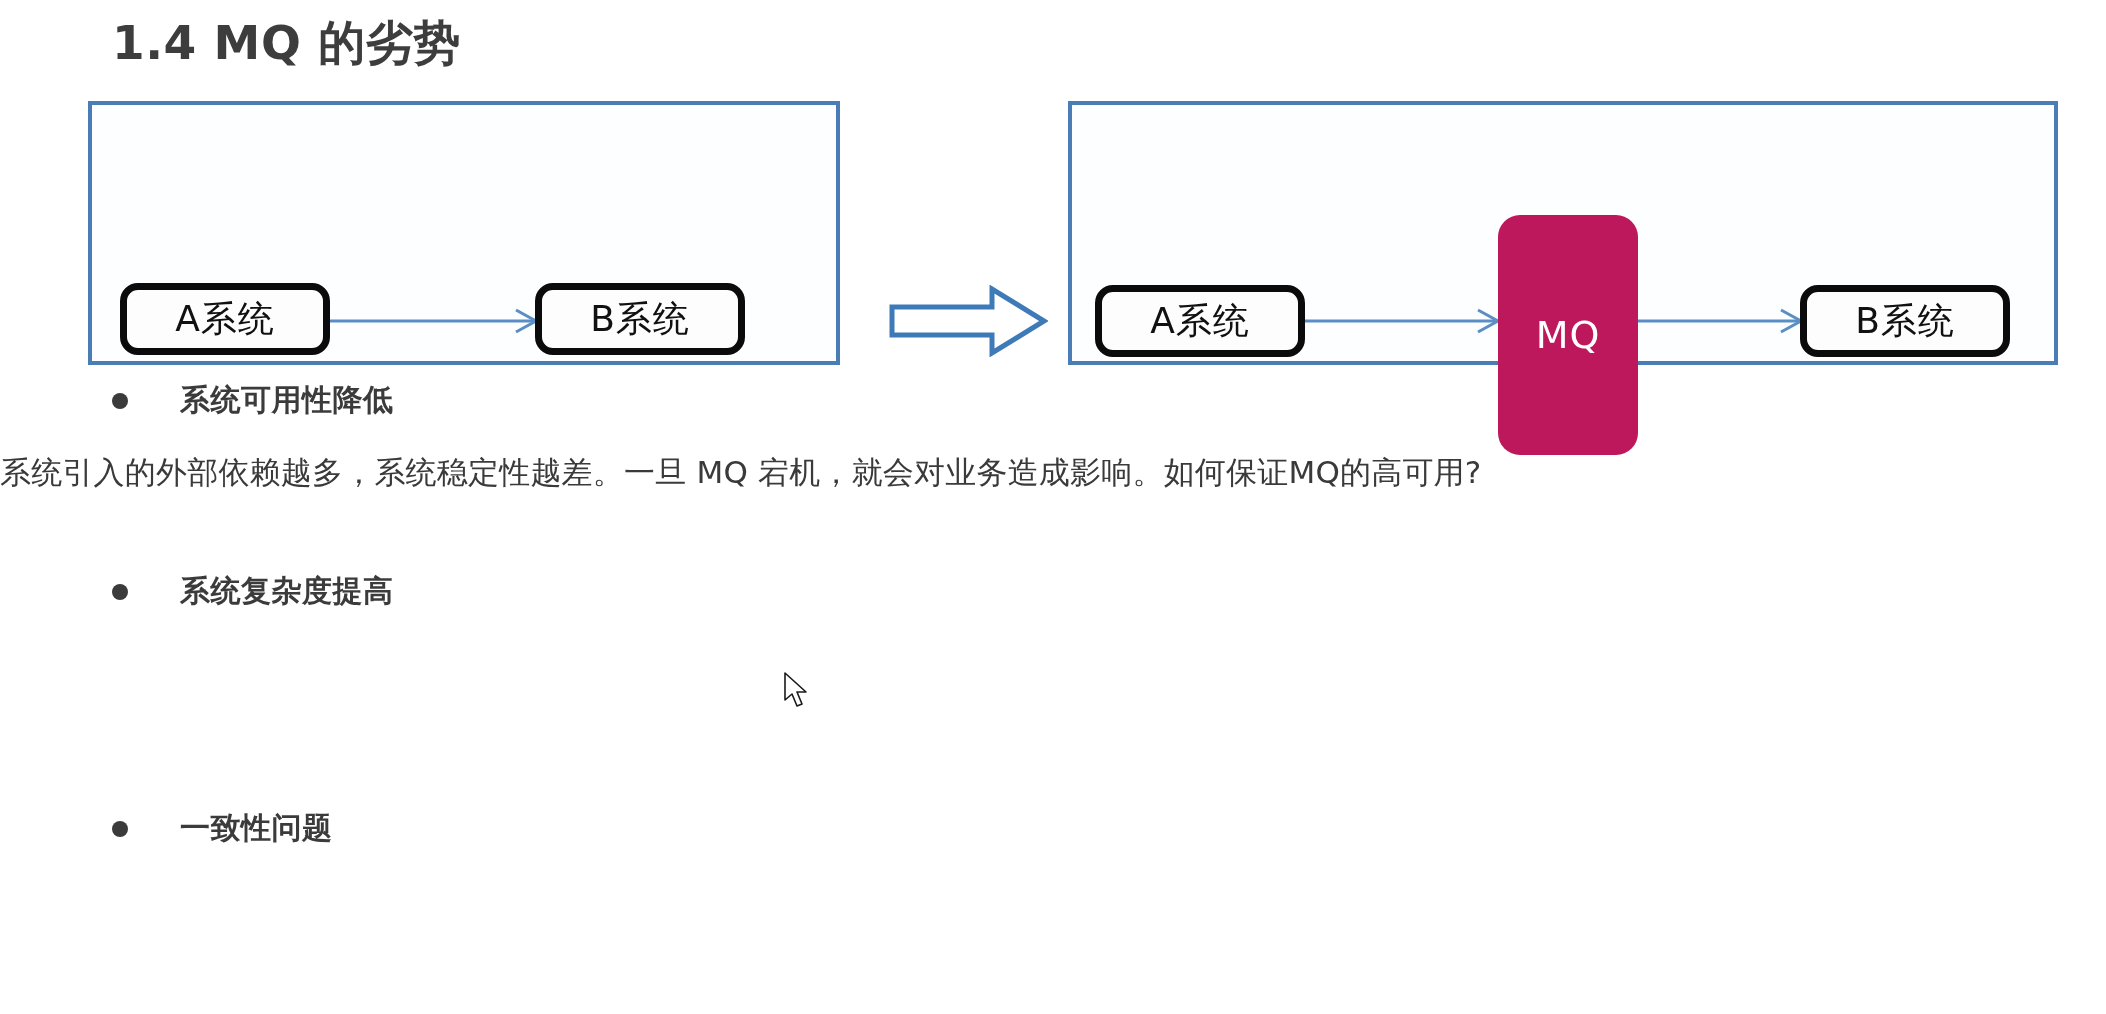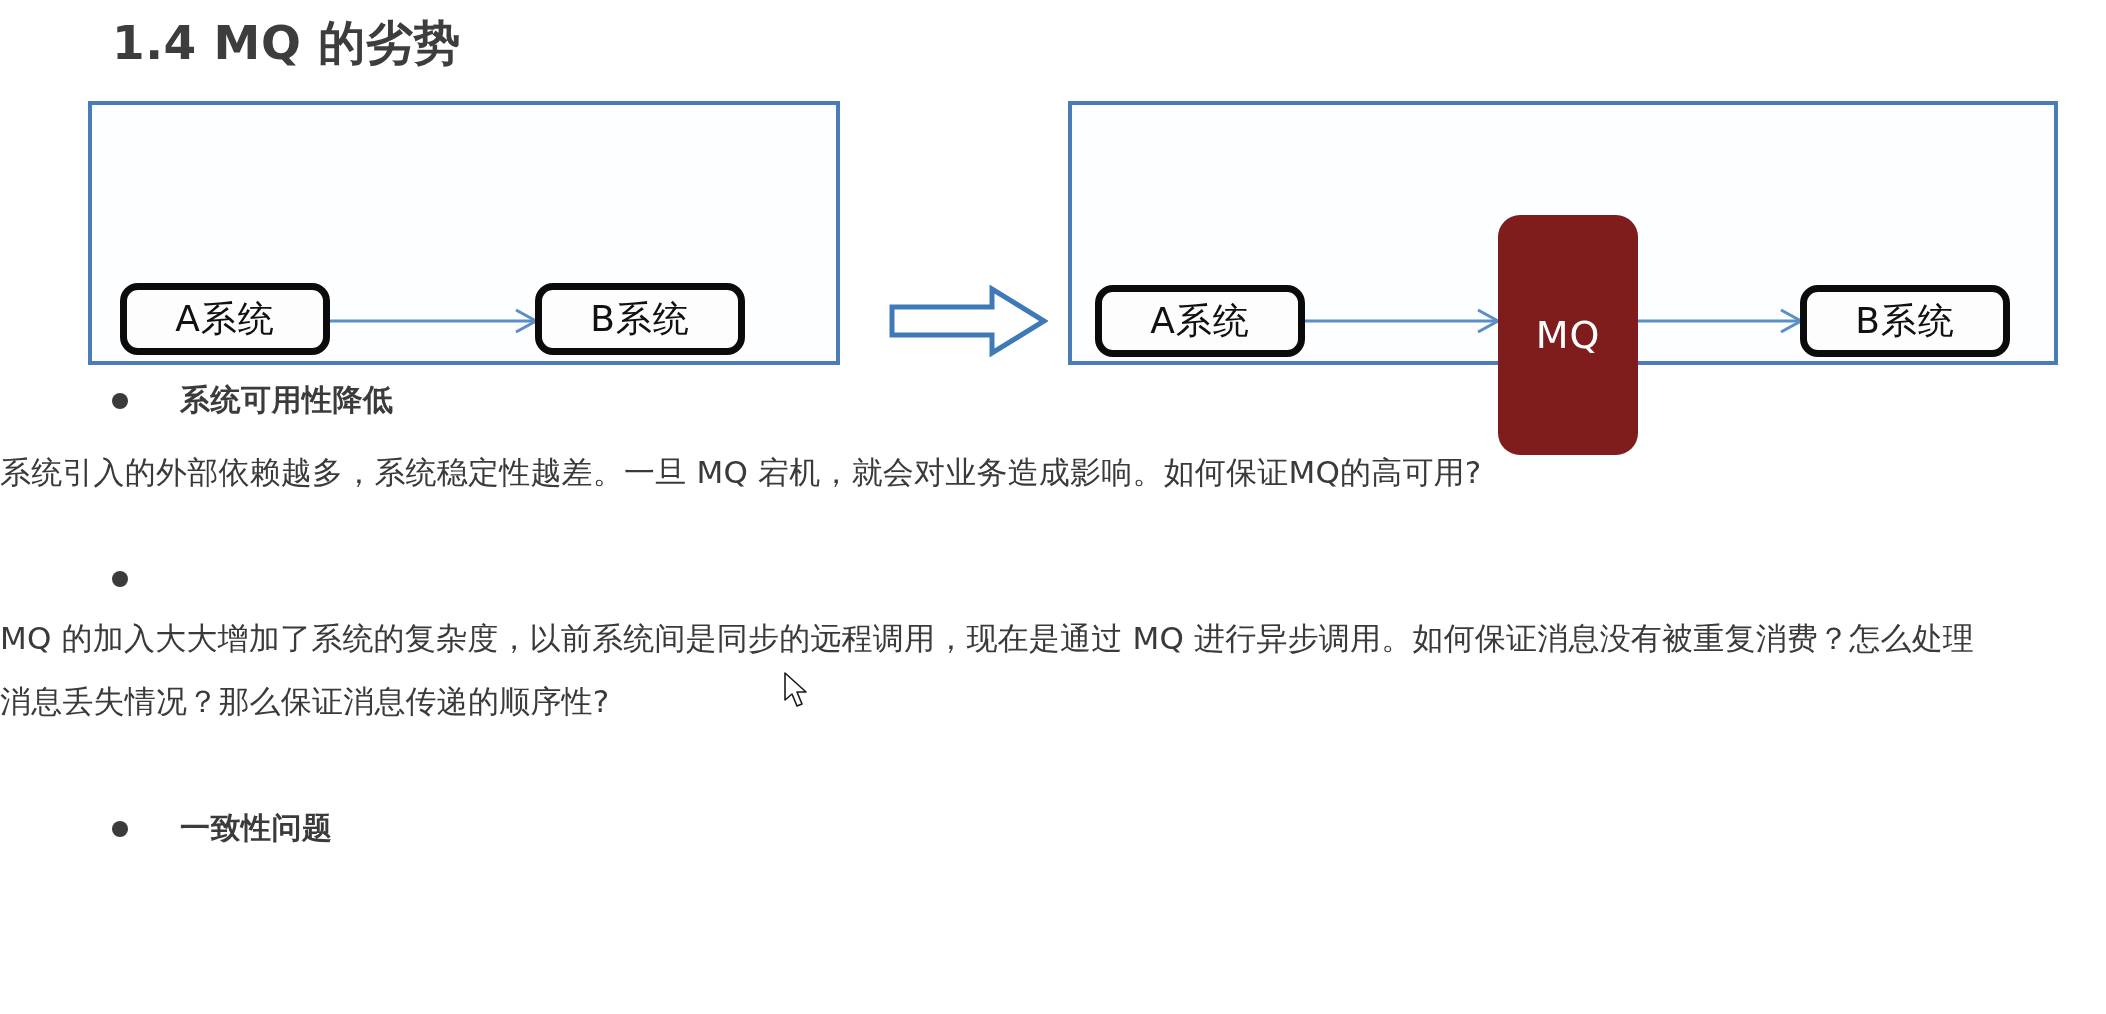--- a/index.html
+++ b/index.html
@@ -77,21 +77,21 @@
   
   #box-a-after  { left: 1095px; top: 190px; width: 210px; height: 72px; }
   #box-b-after  { left: 1800px; top: 190px; width: 210px; height: 72px; }
 
   #box-mq {
     position: absolute;
     left: 1498px;
     top: 120px;
     width: 140px;
     height: 240px;
-    background: #7f1d1d;
+    background: #be185d;
     border-radius: 22px;
     display: flex;
     align-items: center;
     justify-content: center;
     color: #ffffff;
     font-size: 38px;
     letter-spacing: 1px;
   }
 
   
@@ -225,22 +225,22 @@
     <div class="bullet-row">
       <span class="bullet-dot"></span>
       <span class="bullet-label">系统可用性降低</span>
     </div>
     <div class="para">系统引入的外部依赖越多，系统稳定性越差。一旦 MQ 宕机，就会对业务造成影响。如何保证MQ的高可用?</div>
   </div>
 
   <div class="section" id="sec-2">
     <div class="bullet-row">
       <span class="bullet-dot"></span>
+      <span class="bullet-label">系统复杂度提高</span>
     </div>
-    <div class="para">MQ 的加入大大增加了系统的复杂度，以前系统间是同步的远程调用，现在是通过 MQ 进行异步调用。如何保证消息没有被重复消费？怎么处理消息丢失情况？那么保证消息传递的顺序性?</div>
   </div>
 
   <div class="section" id="sec-3">
     <div class="bullet-row">
       <span class="bullet-dot"></span>
       <span class="bullet-label">一致性问题</span>
     </div>
   </div>
 
 </div>

